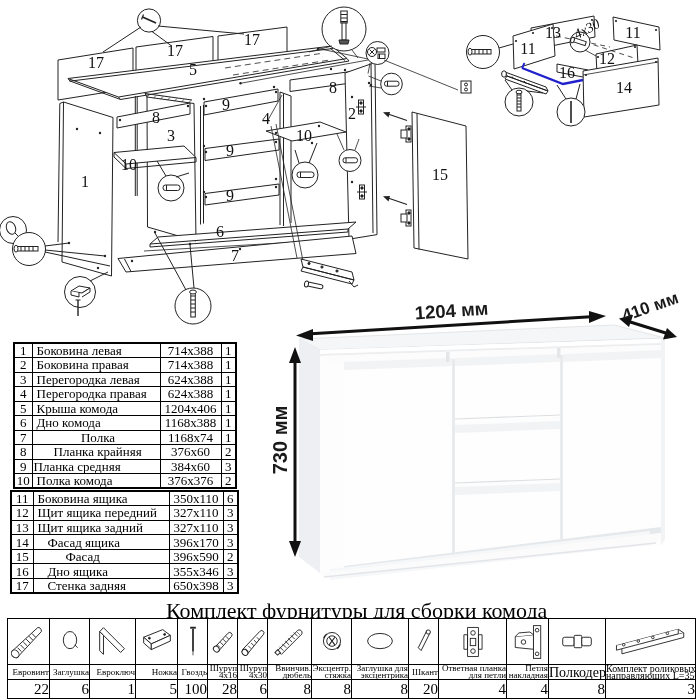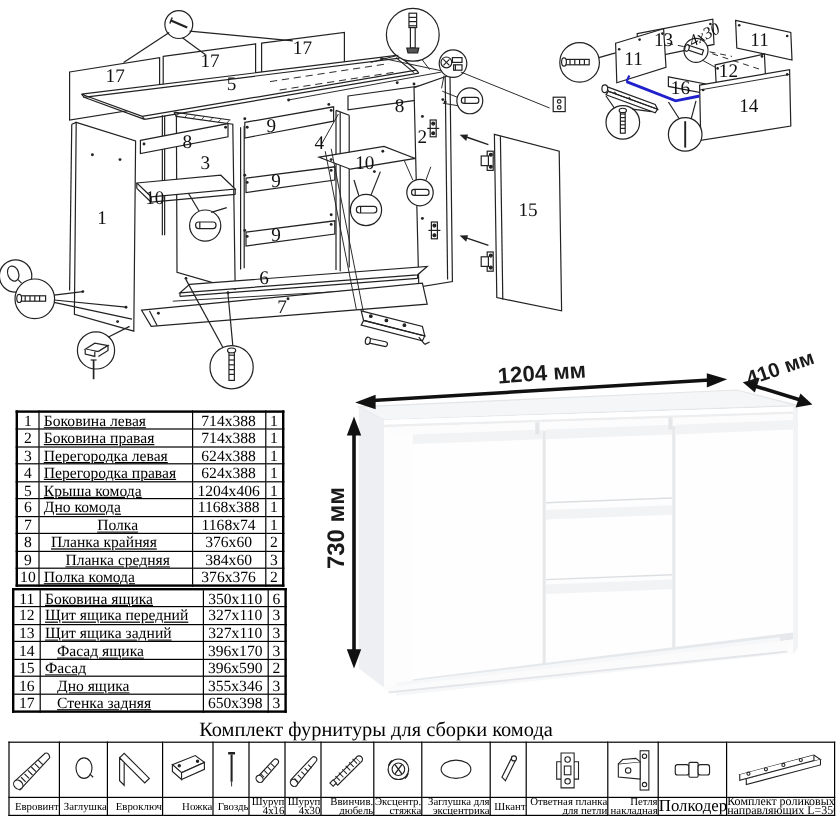--- a/index.html
+++ b/index.html
@@ -2,31 +2,31 @@
 <html><head>
 <meta charset="utf-8">
 <style>
   html,body{margin:0;padding:0;width:700px;height:700px;background:#fff;overflow:hidden;}
   body{font-family:"Liberation Serif", serif;position:relative;}
   #art{position:absolute;left:0;top:0;}
   table{border-collapse:collapse;position:absolute;table-layout:fixed;background:#fff;}
   td{border:1px solid #000;padding:0;overflow:hidden;white-space:nowrap;}
   .pt td{font-size:13px;line-height:13px;}
   .pt .num{text-align:center;}
-  .pt .nm{padding-left:4px;text-decoration:underline;}
+  .pt .nm{padding-left:4px;}
   .pt .sz{text-align:center;}
   .pt .q{text-align:center;}
   #t1{left:13px;top:342px;width:222px;border:2px solid #000;}
   #t2{left:10px;top:490px;width:228px;border:2px solid #000;}
   #ft{left:7px;top:618px;width:688px;border:1px solid #000;}
   #ft td{text-align:right;vertical-align:middle;}
   #ft td svg{display:block;margin:0 auto;}
   .fname{font-size:9px;line-height:7.2px;white-space:nowrap;}
   .fq{font-size:15px;}
-  #ftitle{position:absolute;left:166px;top:598px;font-size:17px;}
+  #ftitle{position:absolute;left:166px;top:598px;font-size:22px;}
 </style>
 </head>
 <body>
 <svg id="art" width="700" height="700" viewBox="0 0 700 700">
 
 <g>
 
   <polygon points="299,339 614,325 665,338 320,350" fill="#f4f6f8" stroke="#e3e5e7" stroke-width="1"></polygon>
 
   <polygon points="299,339 320,350 320,573 299,557" fill="#edeff2" stroke="none"></polygon>
@@ -435,27 +435,27 @@
         <td class="q">1</td>
       </tr>
 <tr style="height:14.5px">
         <td class="num">7</td>
         <td class="nm" style="text-align:center">Полка</td>
         <td class="sz">1168х74</td>
         <td class="q">1</td>
       </tr>
 <tr style="height:14.5px">
         <td class="num">8</td>
-        <td class="nm" style="padding-left:10px">Планка крайняя</td>
+        <td class="nm" style="padding-left:21px">Планка крайняя</td>
         <td class="sz">376х60</td>
         <td class="q">2</td>
       </tr>
 <tr style="height:14.5px">
         <td class="num">9</td>
-        <td class="nm" style="padding-left:22px">Планка средняя</td>
+        <td class="nm" style="padding-left:1px">Планка средняя</td>
         <td class="sz">384х60</td>
         <td class="q">3</td>
       </tr>
 <tr style="height:14.5px">
         <td class="num">10</td>
         <td class="nm" style="">Полка комода</td>
         <td class="sz">376х376</td>
         <td class="q">2</td>
       </tr>
 </tbody>
@@ -487,21 +487,21 @@
         <td class="q">3</td>
       </tr>
 <tr style="height:14.6px">
         <td class="num">14</td>
         <td class="nm" style="padding-left:14px">Фасад ящика</td>
         <td class="sz">396х170</td>
         <td class="q">3</td>
       </tr>
 <tr style="height:14.6px">
         <td class="num">15</td>
-        <td class="nm" style="padding-left:4px">Фасад</td>
+        <td class="nm" style="padding-left:32px">Фасад</td>
         <td class="sz">396х590</td>
         <td class="q">2</td>
       </tr>
 <tr style="height:14.6px">
         <td class="num">16</td>
         <td class="nm" style="padding-left:14px">Дно ящика</td>
         <td class="sz">355х346</td>
         <td class="q">3</td>
       </tr>
 <tr style="height:14.6px">
@@ -679,14 +679,31 @@
 <td class="fname">Шуруп<br>4х30</td>
 <td class="fname">Ввинчив.<br>дюбель</td>
 <td class="fname">Эксцентр.<br>стяжка</td>
 <td class="fname">Заглушка для<br>эксцентрика</td>
 <td class="fname">Шкант</td>
 <td class="fname">Ответная планка<br>для петли</td>
 <td class="fname">Петля<br>накладная</td>
 <td class="fname" style="font-size:14px">Полкодержатель</td>
 <td class="fname" style="font-size:10px">Комплект роликовых<br>направляющих L=350мм</td>
 </tr>
+<tr style="height:19px">
+<td class="fq">22</td>
+        <td class="fq">6</td>
+        <td class="fq">1</td>
+        <td class="fq">5</td>
+        <td class="fq">100</td>
+        <td class="fq">28</td>
+        <td class="fq">6</td>
+        <td class="fq">8</td>
+        <td class="fq">8</td>
+        <td class="fq">8</td>
+        <td class="fq">20</td>
+        <td class="fq">4</td>
+        <td class="fq">4</td>
+        <td class="fq">8</td>
+        <td class="fq">3</td>
+</tr>
 </tbody>
   </table>
 
 </body></html>

